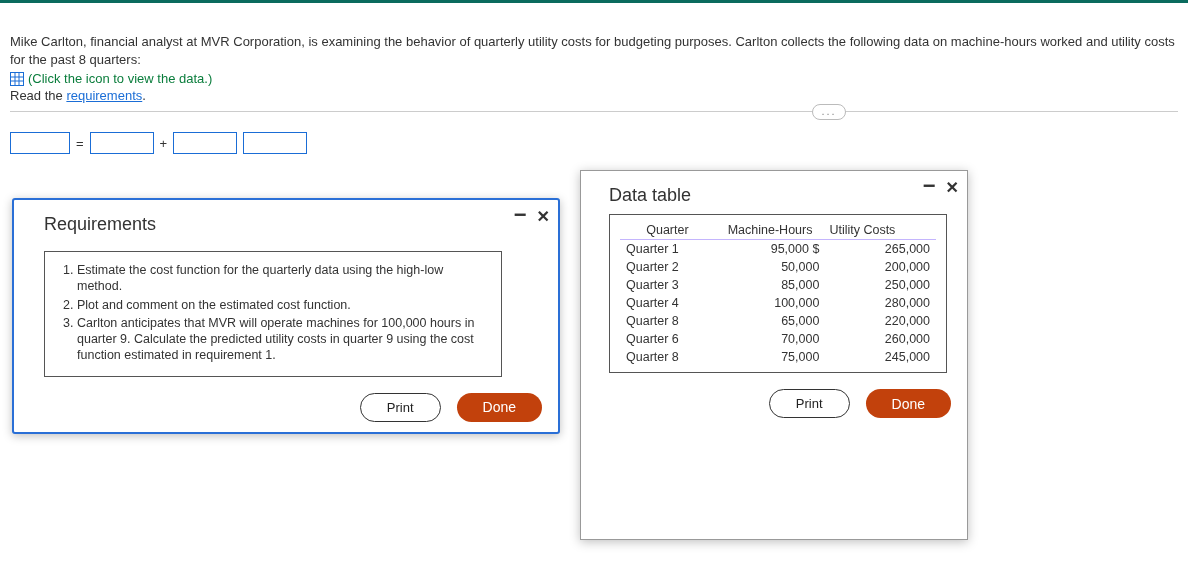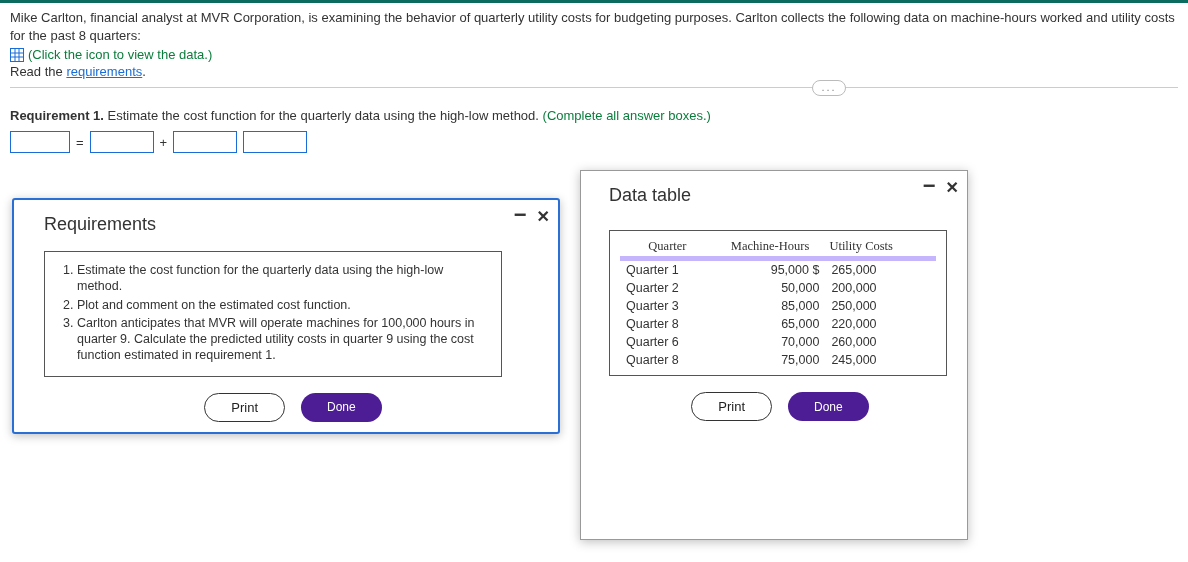--- a/index.html
+++ b/index.html
@@ -7,21 +7,21 @@
       font-family: Arial, sans-serif;
       font-size: 13px;
       color: #333;
       background: #fff;
       width: 1188px;
       height: 562px;
       position: relative;
       overflow: hidden;
     }
     .top-border { height: 3px; background: #0a6b5e; }
-    .content { padding: 6px 10px 0 10px; }
+    .content { padding: 6px 10px 0 10px; margin-top: 24px; }
     .intro-line { line-height: 1.4; margin-bottom: 2px; }
     .icon-row { display: flex; align-items: center; gap: 4px; margin-bottom: 2px; }
     .grid-icon {
       width: 14px; height: 14px;
       display: inline-flex; align-items: center; justify-content: center;
       color: #1a6dd6;
     }
     .green-text { color: #0a7d3c; }
     .read-req { margin-bottom: 8px; }
     .link { color: #1a6dd6; text-decoration: underline; cursor: pointer; }
@@ -85,52 +85,52 @@
     }
     .modal-req .title { font-size: 18px; margin-bottom: 16px; }
     .req-list-box {
       border: 1px solid #555;
       padding: 10px 12px;
       margin-right: 40px;
     }
     .req-list { list-style: decimal; padding-left: 20px; }
     .req-list li { margin-bottom: 2px; line-height: 1.3; font-size: 12.5px; }
     .modal-buttons {
-      display: flex; justify-content: center; gap: 16px; margin-top: 16px;
+      display: flex; justify-content: flex-end; gap: 16px; margin-top: 16px;
     }
     .btn-print {
       border: 1.5px solid #333; background: #fff; color: #222;
       border-radius: 18px; padding: 6px 26px; font-size: 13px; cursor: pointer;
     }
     .btn-done {
-      border: none; background: #4c1d95; color: #fff;
-      border-radius: 18px; padding: 6px 26px; font-size: 12px; cursor: pointer;
+      border: none; background: #c2410c; color: #fff;
+      border-radius: 18px; padding: 6px 26px; font-size: 14px; cursor: pointer;
     }
 
     .modal-data {
       left: 580px; top: 170px;
       width: 388px; height: 370px;
       padding: 14px 16px 12px 28px;
     }
-    .modal-data .title { font-size: 18px; margin-bottom: 24px; }
+    .modal-data .title { font-size: 18px; margin-bottom: 8px; }
     .data-table-box {
       border: 1px solid #555;
       padding: 6px 10px 6px 10px;
       margin-right: 4px;
       background: #fff;
     }
     table.dt { width: 100%; border-collapse: collapse; font-size: 12.5px; }
     table.dt th {
-      text-align: center; font-weight: normal; border-bottom: 5px solid #c4b5fd; padding: 2px 4px; font-family: Liberation Serif, serif;
+      text-align: center; font-weight: normal; border-bottom: 1px solid #c4b5fd; padding: 2px 4px;
     }
     table.dt th.uh { text-align: left; padding-right: 8px; }
     table.dt td { padding: 2px 6px; }
     .c-q { text-align: left; width: 30%; }
     .c-mh { text-align: right; width: 35%; }
-    .c-uc { width: 35%; padding-right: 8px; }
+    .c-uc { text-align: right; width: 35%; padding-right: 8px; }
   </style>
 </head>
 <body>
 
 <div class="top-border"></div>
 <div class="content">
   <div class="intro-line">Mike Carlton, financial analyst at MVR Corporation, is examining the behavior of quarterly utility costs for budgeting purposes. Carlton collects the following data on machine-hours worked and utility costs for the past 8 quarters:</div>
   <div class="icon-row">
     <span class="grid-icon">
       <svg width="14" height="14" viewBox="0 0 14 14">
@@ -144,23 +144,20 @@
     <span class="green-text">(Click the icon to view the data.)</span>
   </div>
   <div class="read-req">
     <span>Read the </span><span class="link">requirements</span><span>.</span>
   </div>
 
   <div class="hr-row">
     <div class="ellipsis-bubble">...</div>
   </div>
 
-  <div class="req1-line">
-    <b>Requirement 1.</b><span> Estimate the cost function for the quarterly data using the high-low method. </span><span class="hint-green">(Complete all answer boxes.)</span>
-  </div>
 
   <div class="eq-row">
     <input class="num-input ni-sm" style="">
     <span class="eq-sym">=</span>
     <input class="num-input ni-md" style="">
     <span class="eq-sym">+</span>
     <input class="num-input ni-md" style="">
     <input class="num-input ni-md" style="">
   </div>
 </div>
@@ -209,20 +206,25 @@
             <td class="c-q">Quarter 2</td>
             <td class="c-mh">50,000</td>
             <td class="c-uc">200,000</td>
           </tr>
           <tr>
             <td class="c-q">Quarter 3</td>
             <td class="c-mh">85,000</td>
             <td class="c-uc">250,000</td>
           </tr>
           <tr>
+            <td class="c-q">Quarter 4</td>
+            <td class="c-mh">100,000</td>
+            <td class="c-uc">280,000</td>
+          </tr>
+          <tr>
             <td class="c-q">Quarter 8</td>
             <td class="c-mh">65,000</td>
             <td class="c-uc">220,000</td>
           </tr>
           <tr>
             <td class="c-q">Quarter 6</td>
             <td class="c-mh">70,000</td>
             <td class="c-uc">260,000</td>
           </tr>
           <tr>

